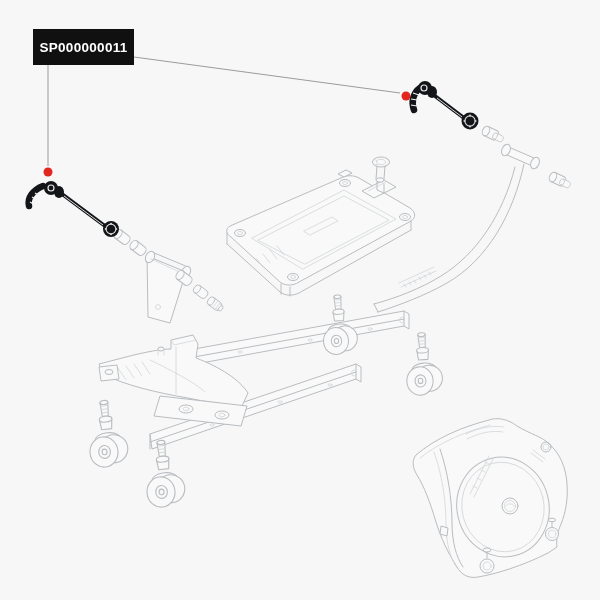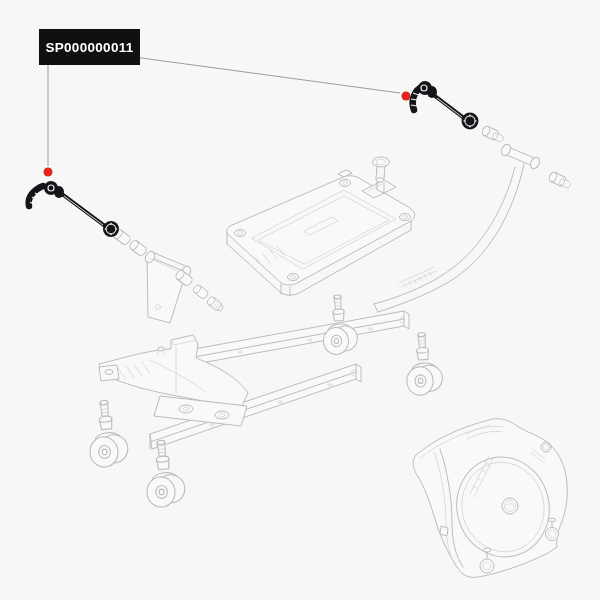--- a/index.html
+++ b/index.html
@@ -10,21 +10,21 @@
   }
   .stage svg{position:absolute;inset:0;}
   .art{stroke:var(--artwork-line,#b9bdc0);fill:none;stroke-width:1;stroke-linecap:round;stroke-linejoin:round;}
   .artfill{stroke:var(--artwork-line,#b9bdc0);fill:var(--artwork-fill,#f9f9fa);stroke-width:1;stroke-linejoin:round;}
   .detail{stroke:var(--artwork-line-soft,#d2d5d7);fill:none;stroke-width:0.8;stroke-linecap:round;}
   .black{fill:var(--part-black,#131518);stroke:none;}
   .blackline{stroke:var(--part-black,#131518);fill:none;}
   .hl{fill:var(--highlight-red,#e2261d);}
   .leader{stroke:var(--leader-line,#9b9b9b);stroke-width:1;fill:none;}
   .part-label{
-    position:absolute;left:39px;top:29px;width:101px;height:36px;
+    position:absolute;left:33px;top:29px;width:101px;height:36px;
     background:var(--label-background,#101010);
     color:var(--label-text,#ffffff);
     display:flex;align-items:center;justify-content:center;
     font-size:13.5px;font-weight:600;letter-spacing:.3px;
     cursor:pointer;user-select:none;
   }
 </style>
 </head>
 <body>
 

